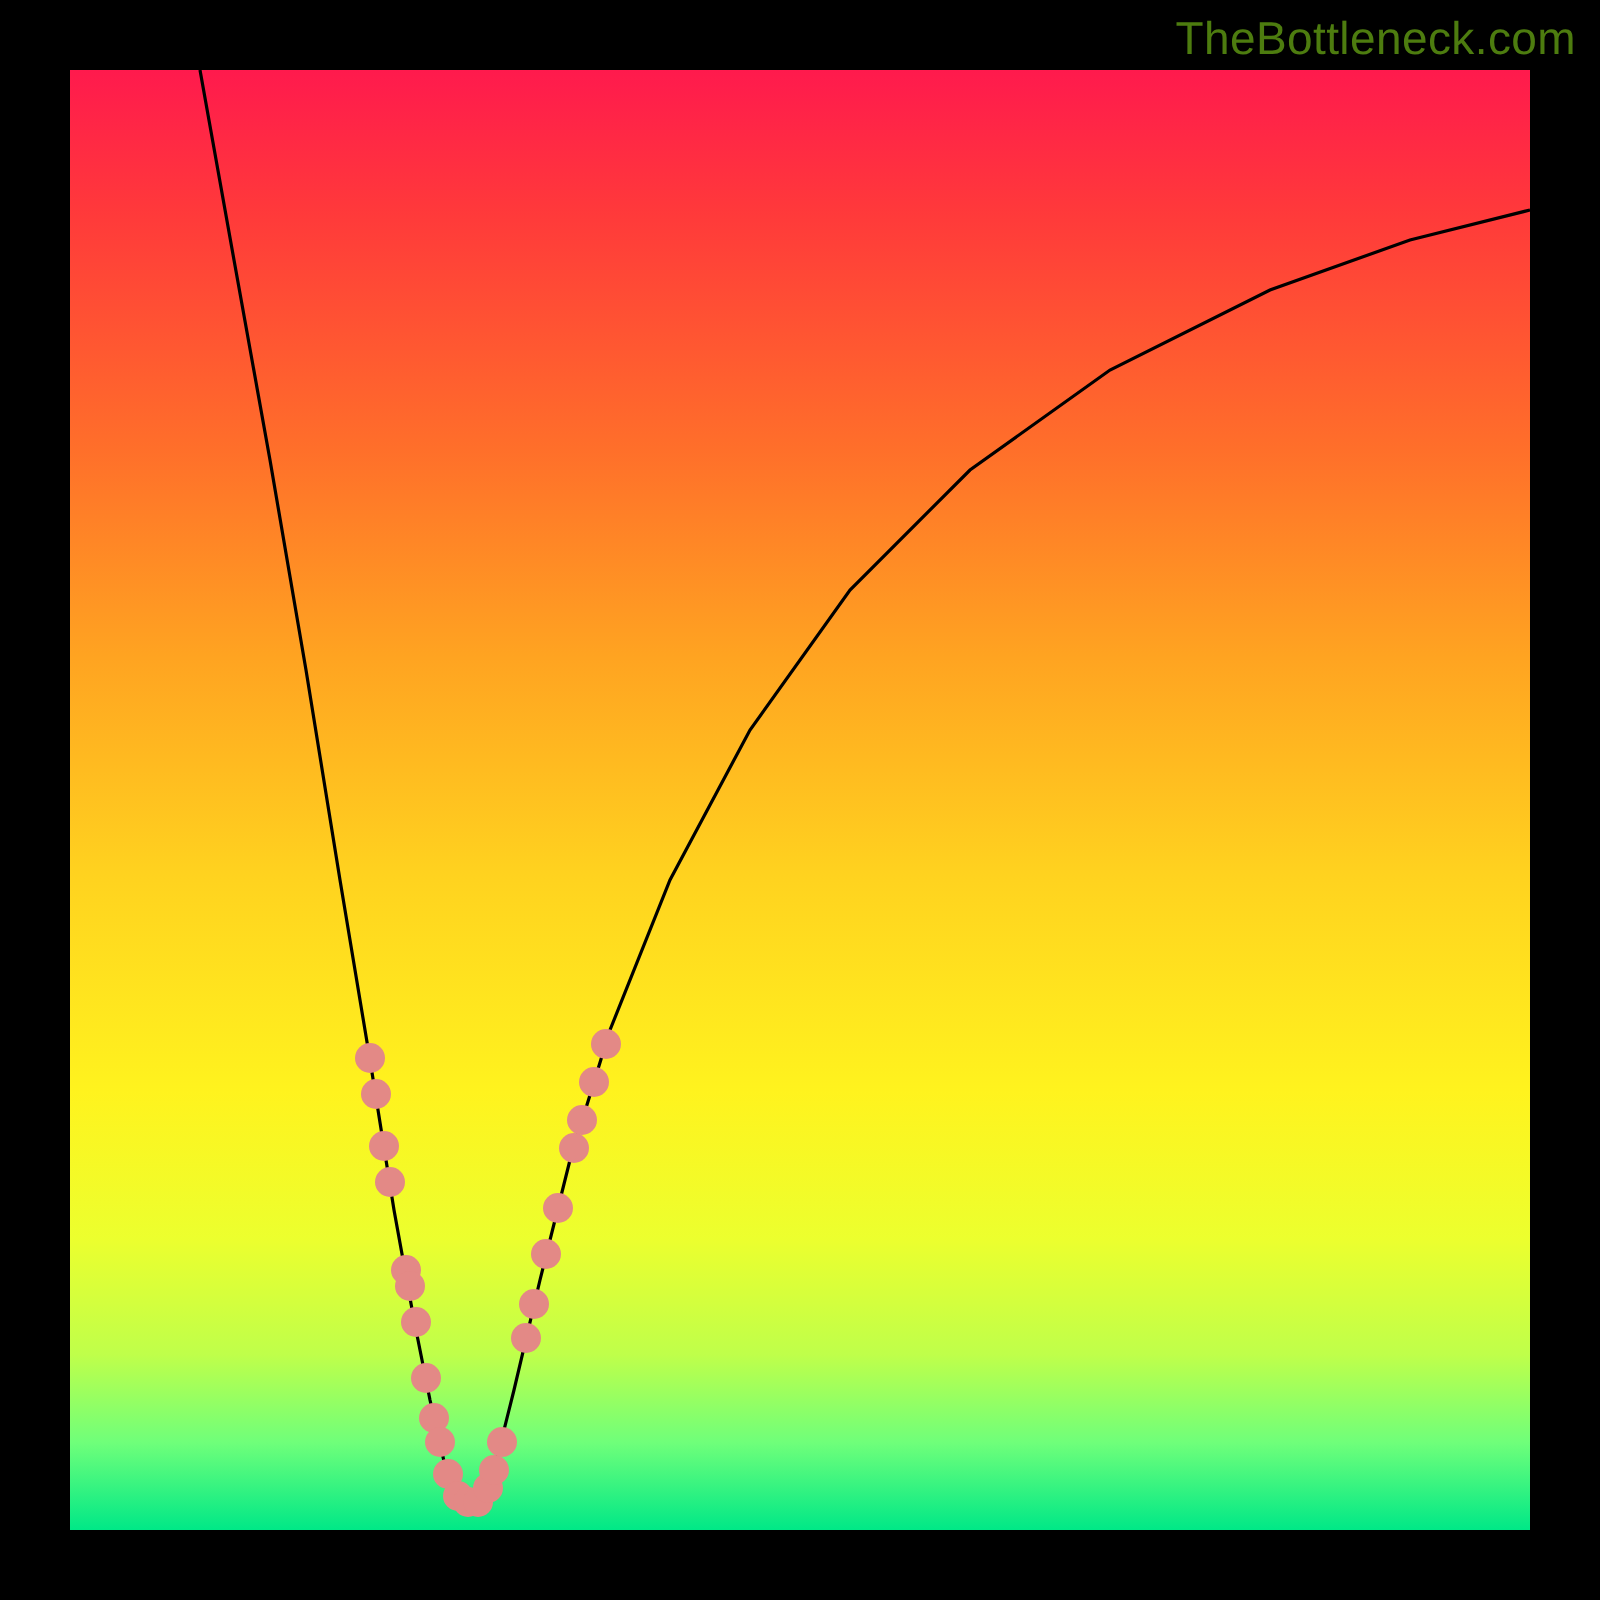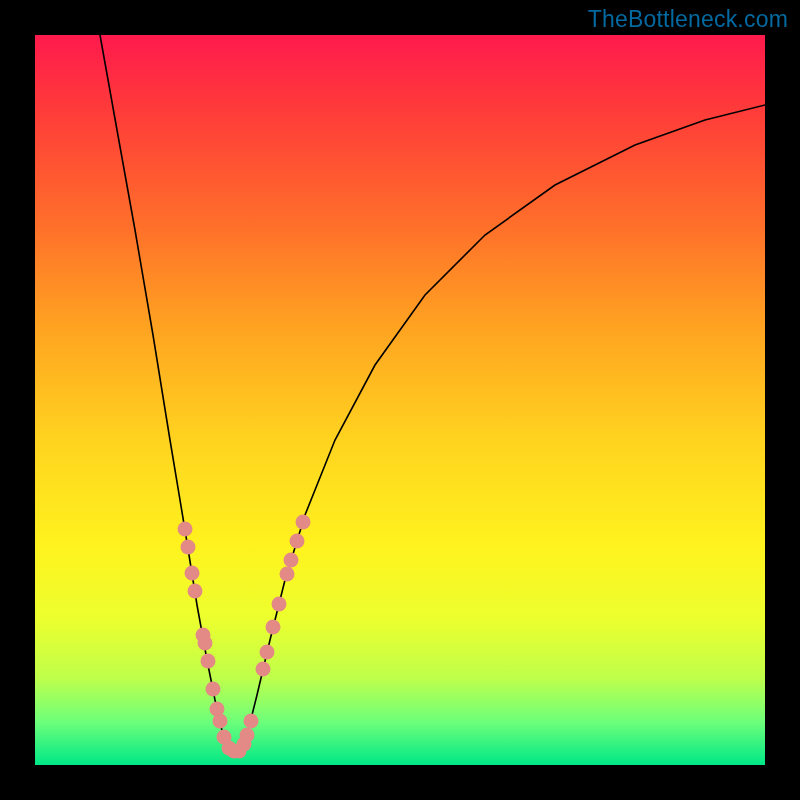--- a/index.html
+++ b/index.html
@@ -36,21 +36,21 @@
       #ecff2e 80%,
       #bfff4a 88%,
       #6fff7a 94%,
       #00e887 100%);
   }
 
   .watermark {
     position: absolute;
     top: 6px;
     right: 12px;
-    color: #0369a1;
+    color: #4d7c0f;
     font-size: 23px;
     font-weight: 500;
     letter-spacing: 0.2px;
     user-select: none;
   }
 
   svg.curve {
     position: absolute;
     left: 0;
     top: 0;

